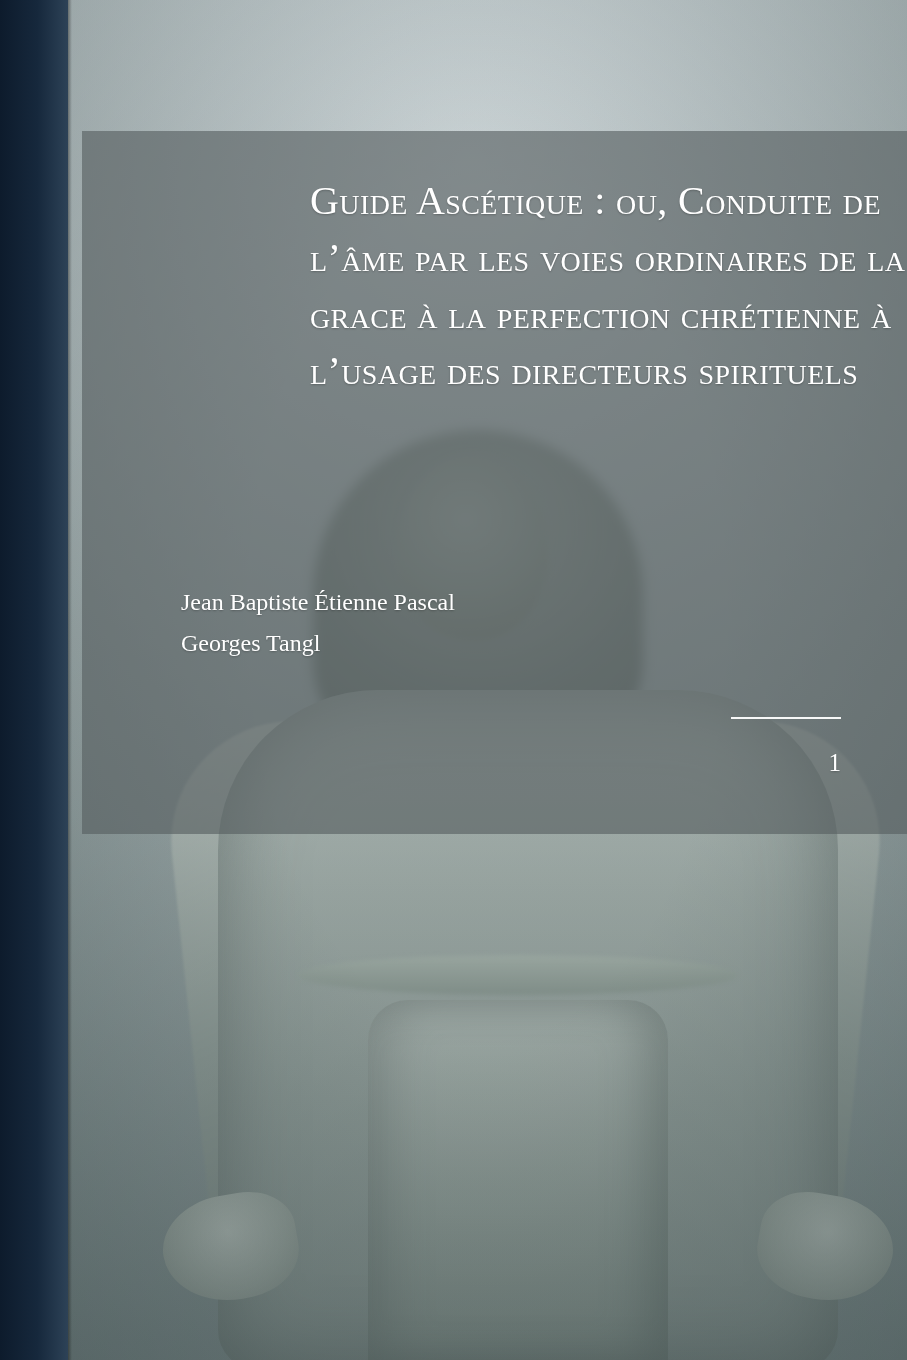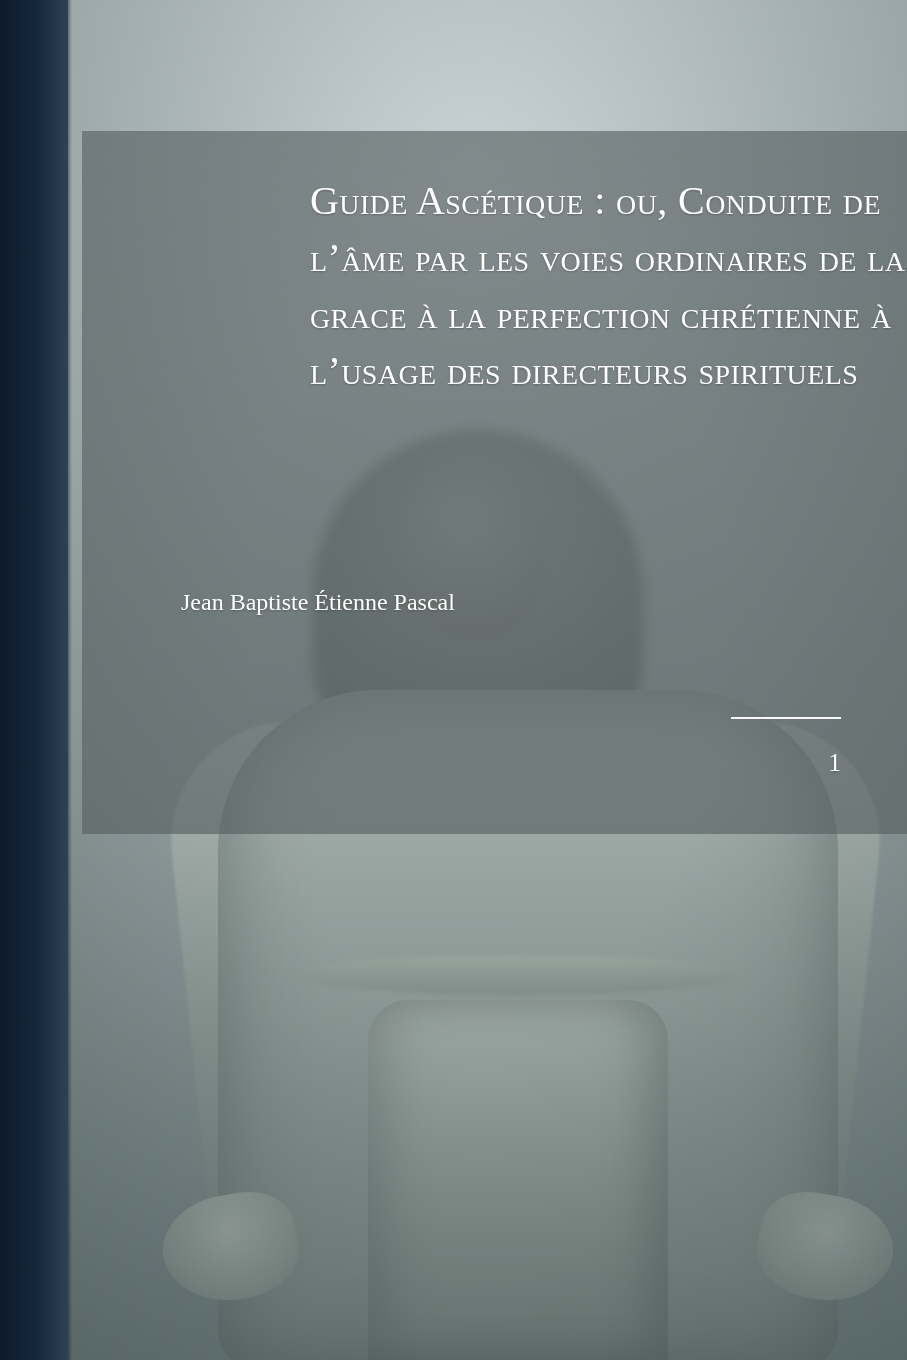--- a/index.html
+++ b/index.html
@@ -218,20 +218,21 @@
   </div>
 
   <div class="spine"></div>
   <div class="spine-edge"></div>
 
   <div class="panel">
     <div class="title">Guide Ascétique : ou, Conduite de l’âme par les voies ordinaires de la grace à la perfection chrétienne à l’usage des directeurs spirituels</div>
 
     <div class="authors">
       <div>Jean Baptiste Étienne Pascal</div>
+      <div>Georges Tangl</div>
     </div>
 
     <div class="rule"></div>
 
     <div class="volume">1</div>
   </div>
 
 </div>
 
 </body></html>

